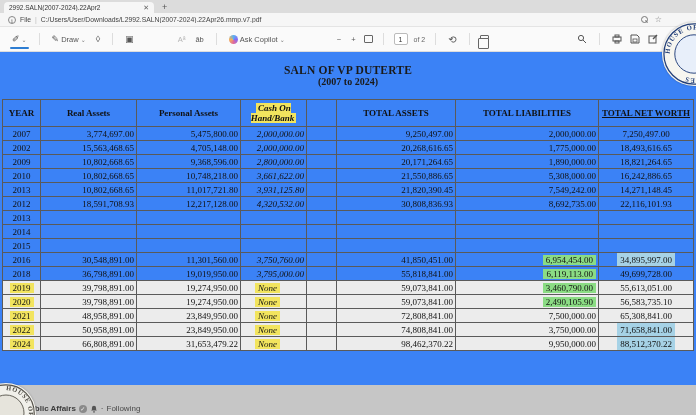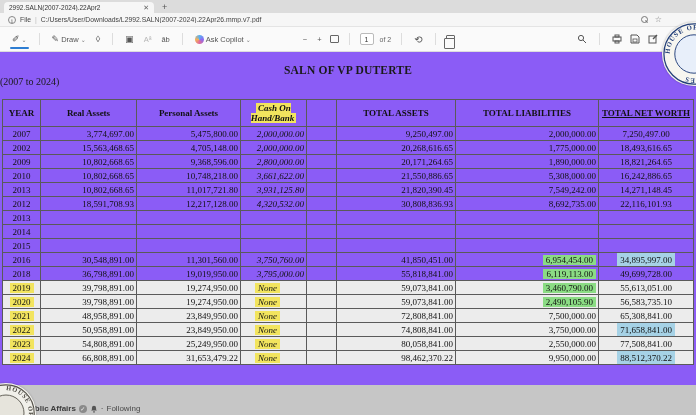--- a/index.html
+++ b/index.html
@@ -34,39 +34,39 @@
   
   .pdfbar { position:absolute; top:27px; left:0; right:0; height:25px; background:#fafafa;
             border-bottom:1px solid #ddd; display:flex; align-items:center; font-size:7.5px; color:#555; }
   .tgroup { display:flex; align-items:center; gap:6px; }
   .tgroup.left { margin-left:10px; }
   .tool { display:flex; align-items:center; gap:2px; padding:2px 2px; position:relative; }
   .tool .glyph { font-size:9px; line-height:9px; color:#555; }
   .tool.sel::after { content:""; position:absolute; left:0; right:0; bottom:-3px; height:2px; background:#2d7dd2; border-radius:1px; }
   .chev { font-size:6px; color:#777; }
   .vdiv { width:1px; height:12px; background:#ddd; margin:0 4px; }
-  .dim { color:#b5b5b5; }
+  .dim { color:#b5b5b5;margin-left:34px; }
   .copilot-dot { width:9px; height:9px; border-radius:50%;
                  background:conic-gradient(#5ab0f2,#8a6bf2,#e06a9a,#f2b05a,#5ab0f2); }
   .zoomgrp { margin-left:48px; }
   .fitbox { width:9px; height:8px; border:1px solid #666; border-radius:1px; }
   .pagebox { width:14px; height:12px; background:#fff; border:1px solid #bbb; border-radius:2px;
              font-size:7px; color:#333; text-align:center; line-height:12px; }
   .ofpages { font-size:7px; color:#666; }
   .rot { font-size:10px; }
   .pagesicon { width:9px; height:9px; border:1px solid #666; border-radius:1px; position:relative; background:#fafafa; }
   .pagesicon::before { content:""; position:absolute; left:-3px; top:2px; width:9px; height:9px; border:1px solid #666; border-radius:1px; background:#fafafa; }
   .rgroup { position:absolute; right:38px; display:flex; align-items:center; gap:8px; }
   .icon-svg { width:10px; height:10px; display:block; }
 
   
-  .page { position:absolute; top:52px; left:0; width:696px; height:333px; background:#8b5cf6; }
+  .page { position:absolute; top:52px; left:0; width:696px; height:333px; background:#3b82f6; }
   .doc-title { text-align:center; margin-top:12px; font-family:"Liberation Serif",serif;
                font-weight:bold; font-size:11.5px; color:#1a1a1a; letter-spacing:.2px; }
-  .doc-sub { text-align:left; font-family:"Liberation Serif",serif; font-weight:normal;
+  .doc-sub { text-align:center; font-family:"Liberation Serif",serif; font-weight:bold;
              font-size:10px; color:#1a1a1a; }
 
   table.saln { position:absolute; top:47px; left:2px; border-collapse:collapse;
                table-layout:fixed; font-family:"Liberation Serif",serif; font-size:9px; color:#111; }
   table.saln td, table.saln th { border:1px solid #5a5a5a; height:14px; padding:0 2px;
                overflow:hidden; white-space:nowrap; }
   table.saln th { font-weight:bold; text-align:center; font-size:9px; line-height:1.15;
                white-space:normal; height:27px; padding:1px 2px; }
   th.h-cash { font-style:italic; }
   th.h-cash .hl-yellow { padding:0 2px; }
@@ -359,30 +359,20 @@
             <td class="c-year"><span class="hl-yellow">2022</span></td>
             <td class="c-num">50,958,891.00</td>
             <td class="c-num">23,849,950.00</td>
             <td class="c-cash c-none"><span class="hl-yellow">None</span></td>
             <td class="c-sp"></td>
             <td class="c-num c-ta">74,808,841.00</td>
             <td class="c-tl">3,750,000.00</td>
             <td class="c-num c-nw"><span class="hl-blue">71,658,841.00</span></td>
           </tr>
           <tr class="shade">
-            <td class="c-year"><span class="hl-yellow">2023</span></td>
-            <td class="c-num">54,808,891.00</td>
-            <td class="c-num">25,249,950.00</td>
-            <td class="c-cash c-none"><span class="hl-yellow">None</span></td>
-            <td class="c-sp"></td>
-            <td class="c-num c-ta">80,058,841.00</td>
-            <td class="c-tl">2,550,000.00</td>
-            <td class="c-num c-nw">77,508,841.00</td>
-          </tr>
-          <tr class="shade">
             <td class="c-year"><span class="hl-yellow">2024</span></td>
             <td class="c-num">66,808,891.00</td>
             <td class="c-num">31,653,479.22</td>
             <td class="c-cash c-none"><span class="hl-yellow">None</span></td>
             <td class="c-sp"></td>
             <td class="c-num c-ta">98,462,370.22</td>
             <td class="c-tl">9,950,000.00</td>
             <td class="c-num c-nw"><span class="hl-blue">88,512,370.22</span></td>
           </tr>
         </tbody>

